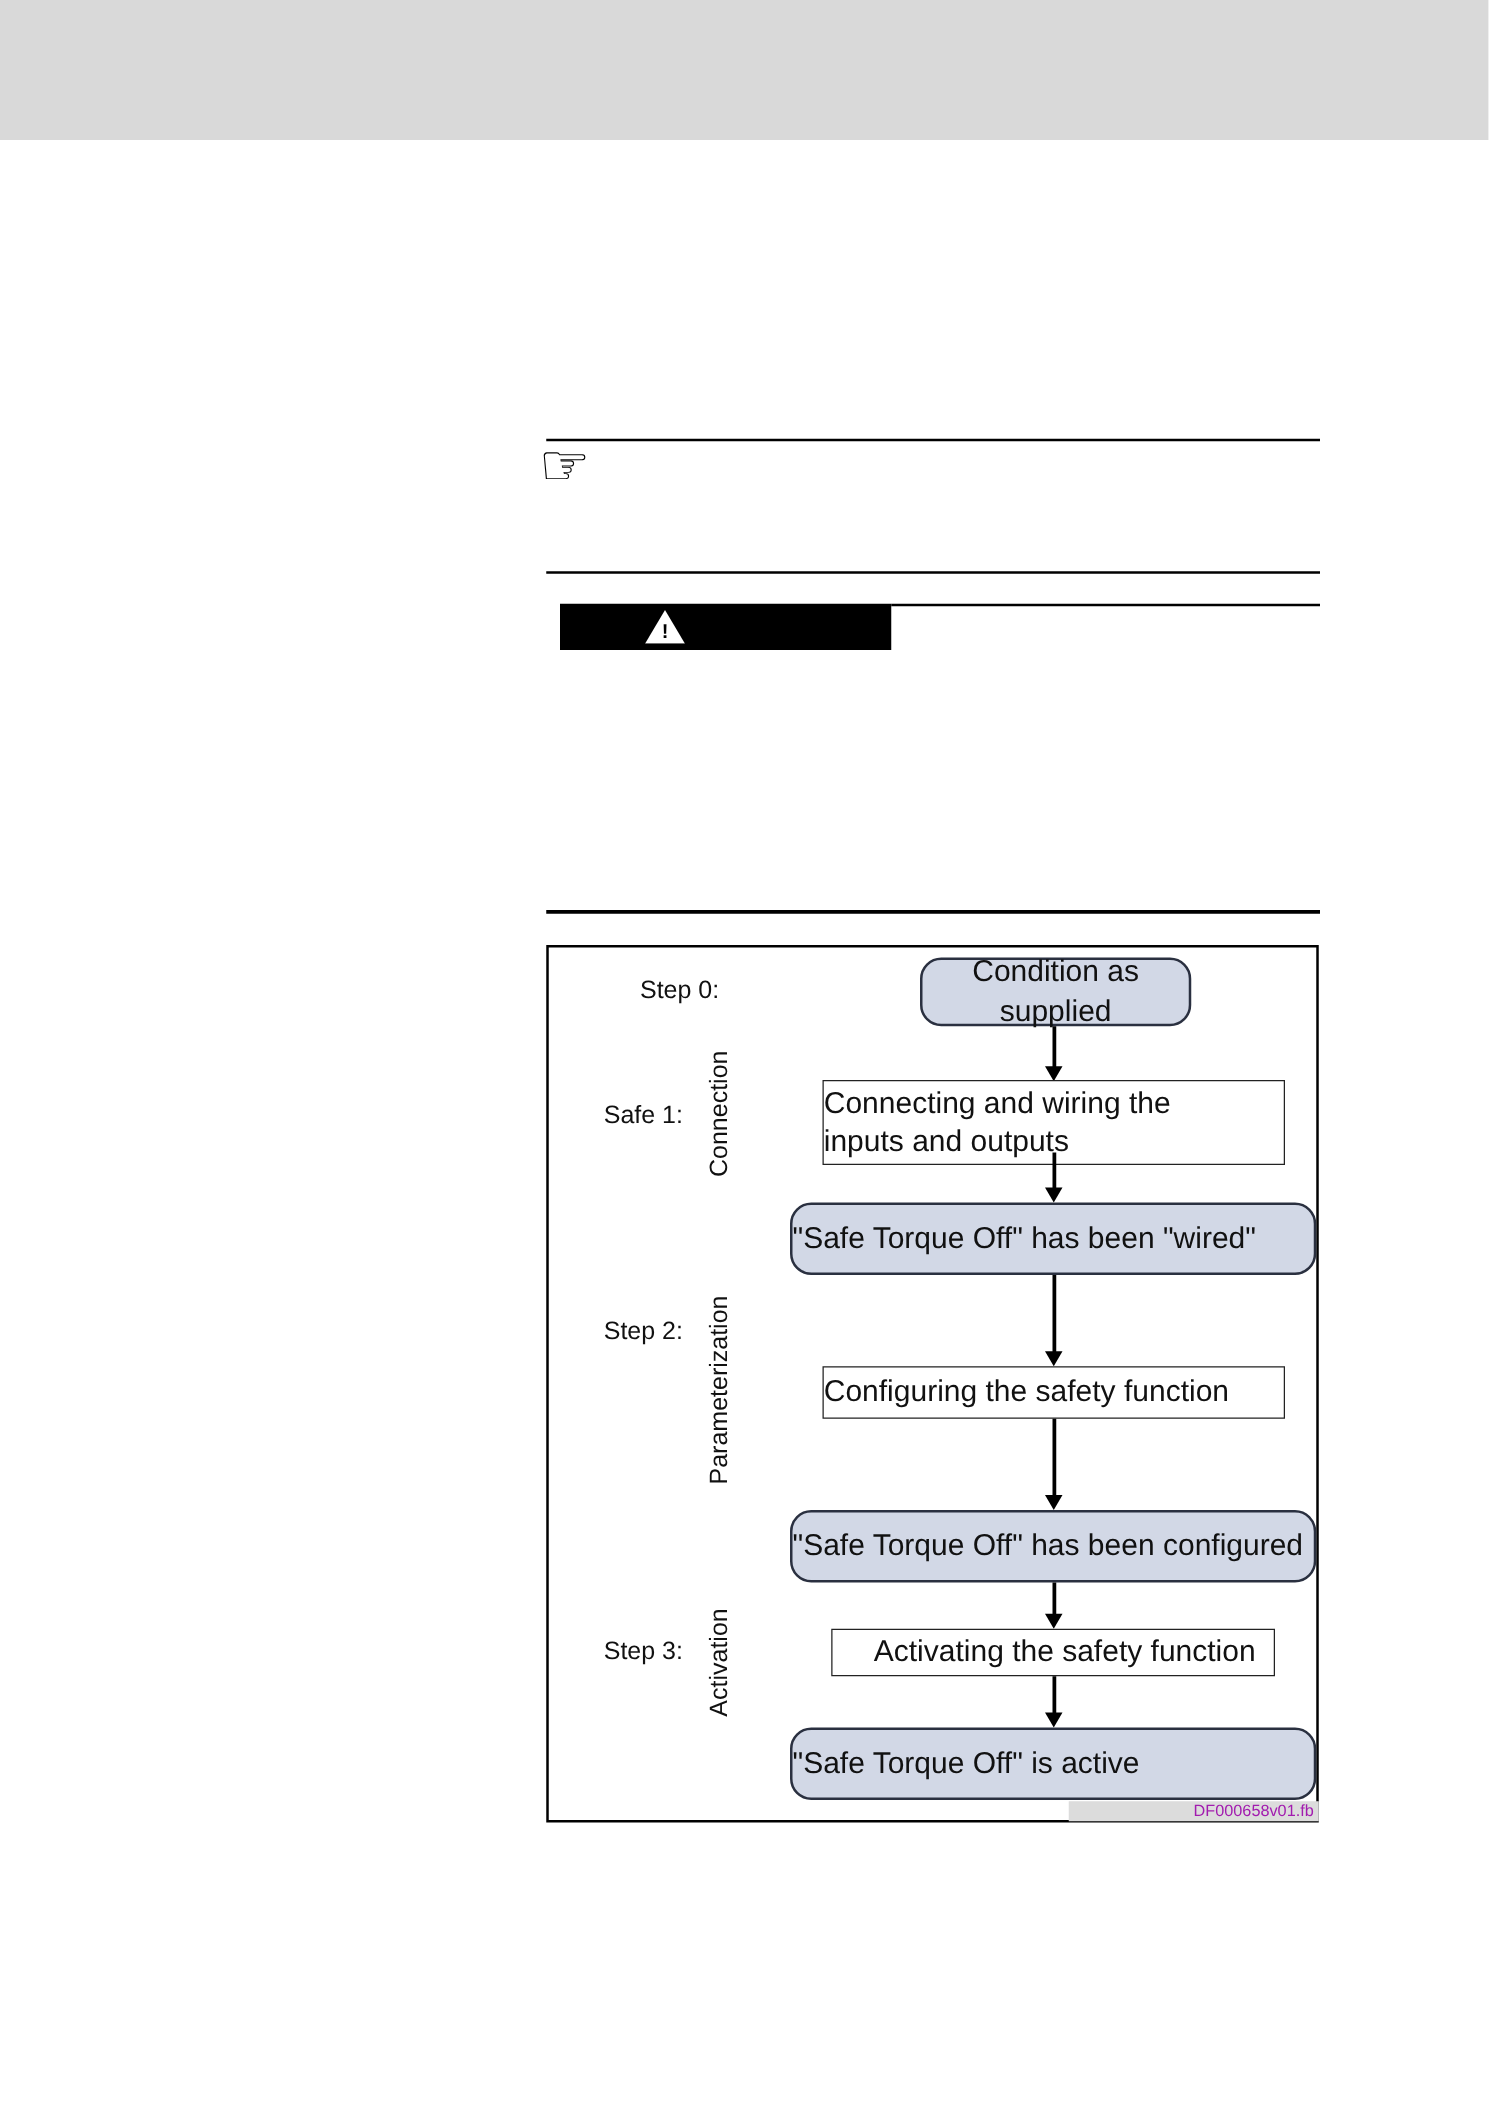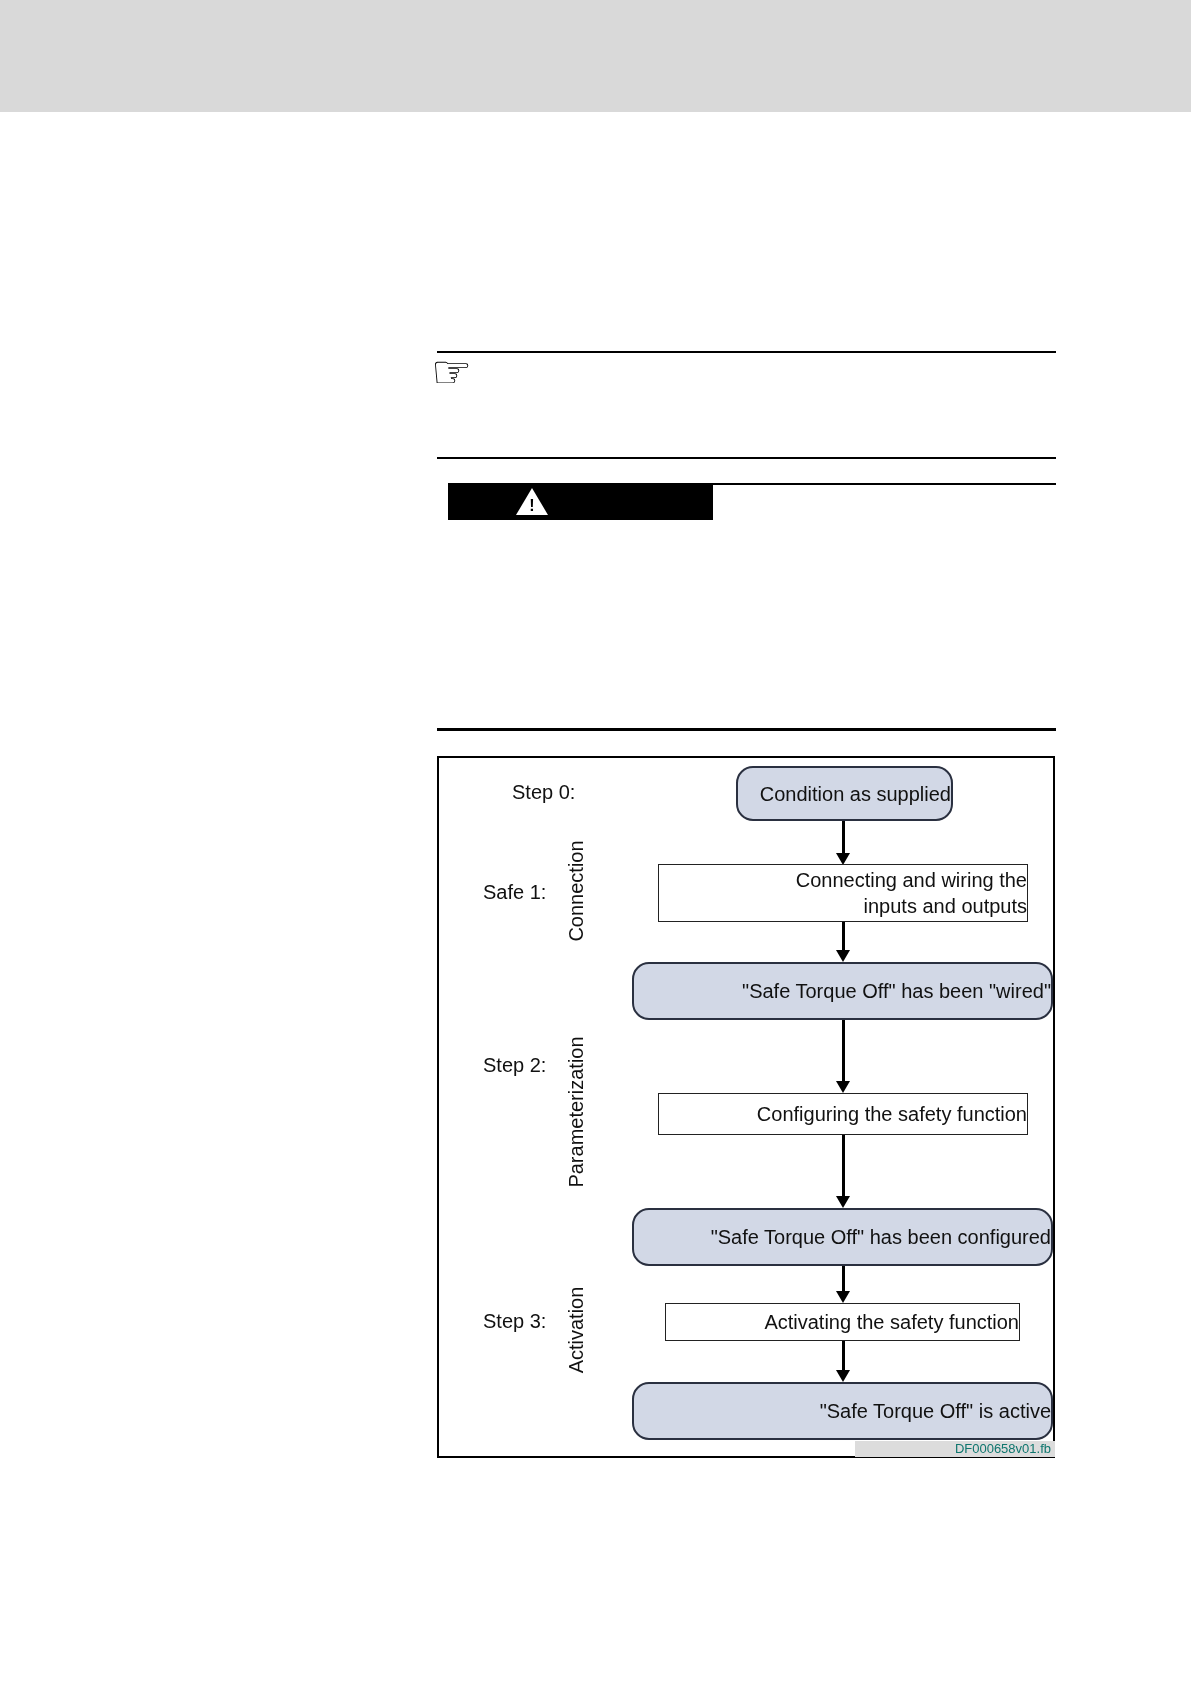--- a/index.html
+++ b/index.html
@@ -44,30 +44,30 @@
   .vlabel {
     position:absolute; font-size:20px; white-space:nowrap;
     transform:translate(-50%,-50%) rotate(-90deg);
   }
   .phase-0 { left:576px; top:891px; }
   .phase-1 { left:576px; top:1112px; }
   .phase-2 { left:576px; top:1330px; }
 
   .node {
     position:absolute; box-sizing:border-box; display:flex; flex-direction:column;
-    align-items:flex-end; justify-content:center; text-align:center;
-    font-size:20px; line-height:1.3;
+    align-items:flex-start; justify-content:center; text-align:center;
+    font-size:24px; line-height:1.3;
   }
   .state {
     background:#d2d8e6; border:2px solid #2a3040; border-radius:17px;
   }
   .action { background:#fff; border:1.5px solid #222; }
 
   .n-condition  { left:736px; top:766px; width:217px; height:55px; }
-  .n-connect    { left:658px; top:864px; width:370px; height:58px; }
+  .n-connect    { left:658px; top:864px; width:370px; height:68px; }
   .n-wired      { left:632px; top:962px; width:421px; height:58px; }
   .n-configure  { left:658px; top:1093px; width:370px; height:42px; }
   .n-configured { left:632px; top:1208px; width:421px; height:58px; }
   .n-activate   { left:665px; top:1303px; width:355px; height:38px;padding-left:33px; }
   .n-active     { left:632px; top:1382px; width:421px; height:58px; }
 
   .arrow { position:absolute; width:14px; margin-left:-7px; }
   .arrow .stem {
     position:absolute; left:50%; margin-left:-1.5px; top:0; bottom:10px;
     width:3px; background:#000;
@@ -79,21 +79,21 @@
   }
   .a0 { left:843px; top:821px;  height:44px; }
   .a1 { left:843px; top:922px;  height:40px; }
   .a2 { left:843px; top:1020px; height:73px; }
   .a3 { left:843px; top:1135px; height:73px; }
   .a4 { left:843px; top:1266px; height:37px; }
   .a5 { left:843px; top:1341px; height:41px; }
 
   .fig-caption {
     position:absolute; left:855px; top:1441px; width:196px; height:16px;
-    background:#dcdcdc; color:#0f766e; font-size:13px; line-height:16px;
+    background:#dcdcdc; color:#a21caf; font-size:13px; line-height:16px;
     text-align:right; padding-right:4px;
   }
 </style>
 </head>
 <body>
 
 <div class="page">
 
   <div class="header-band"></div>
 

